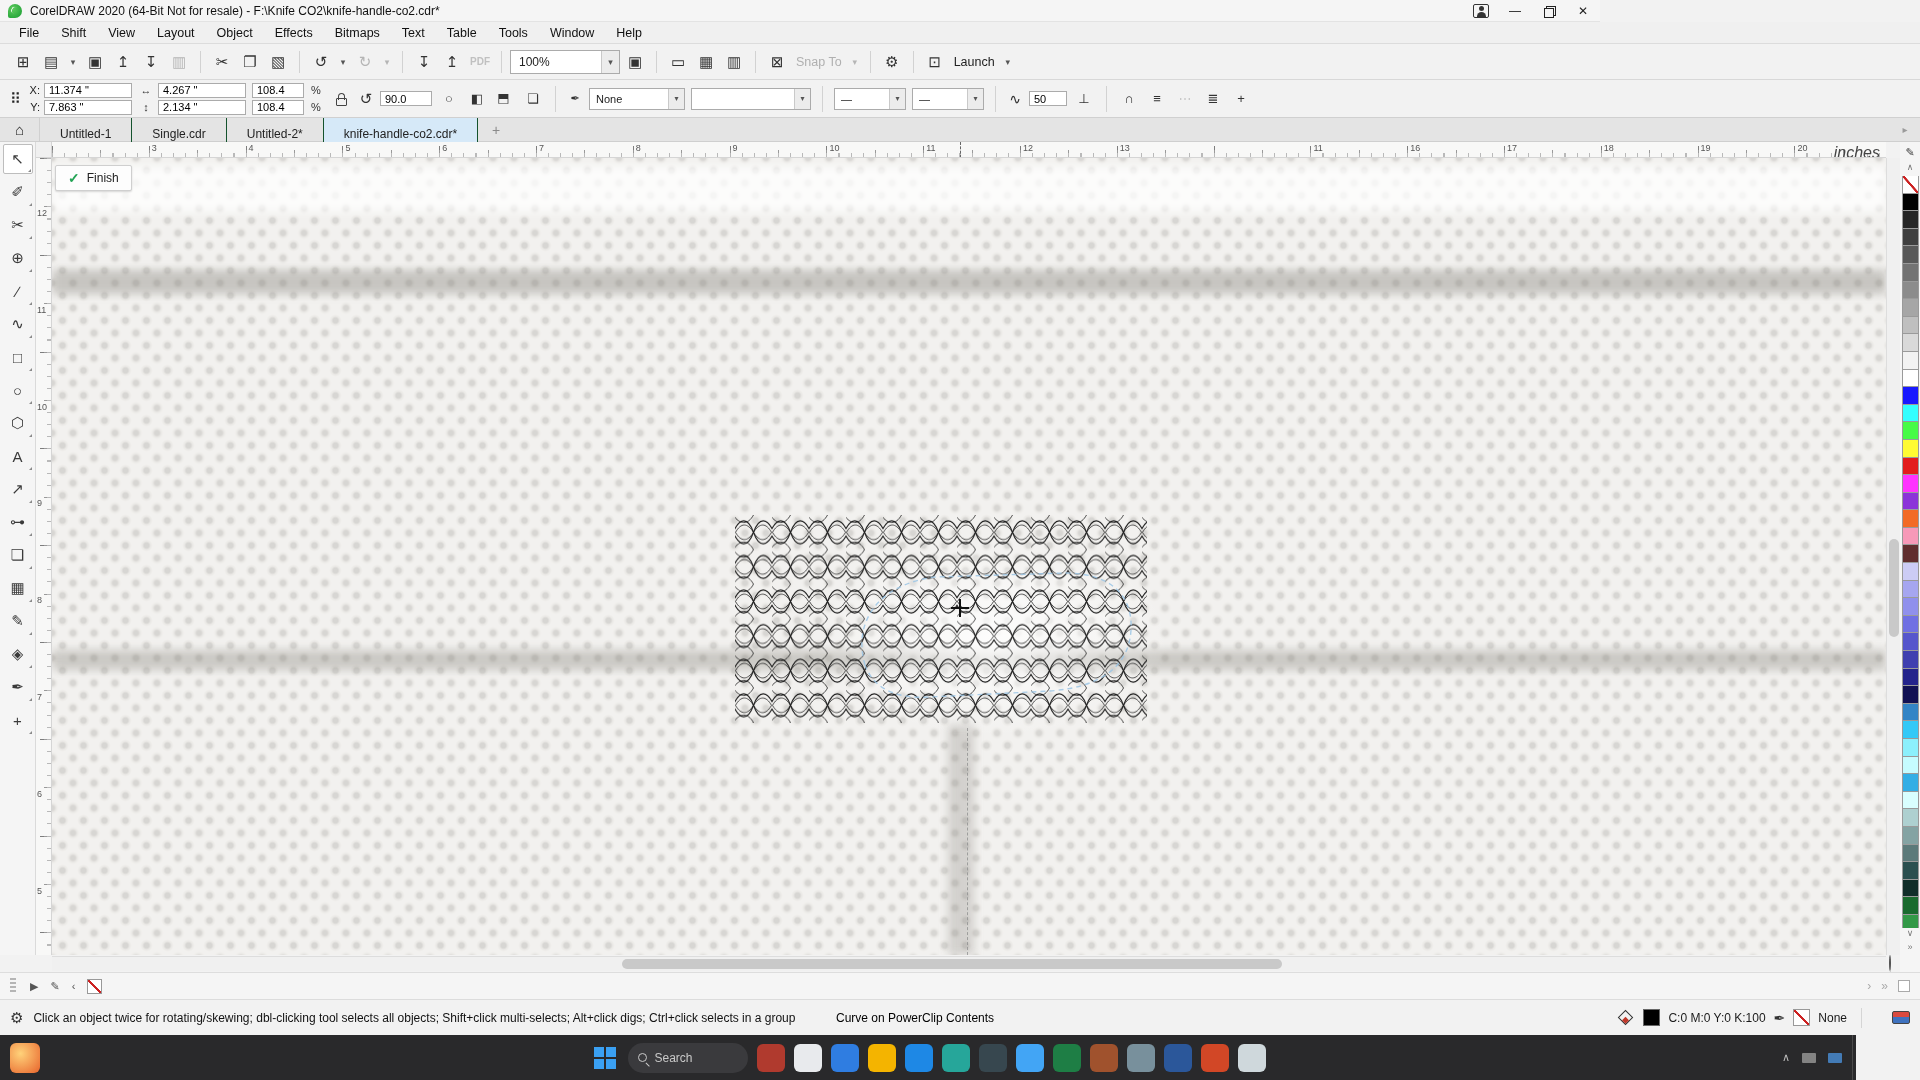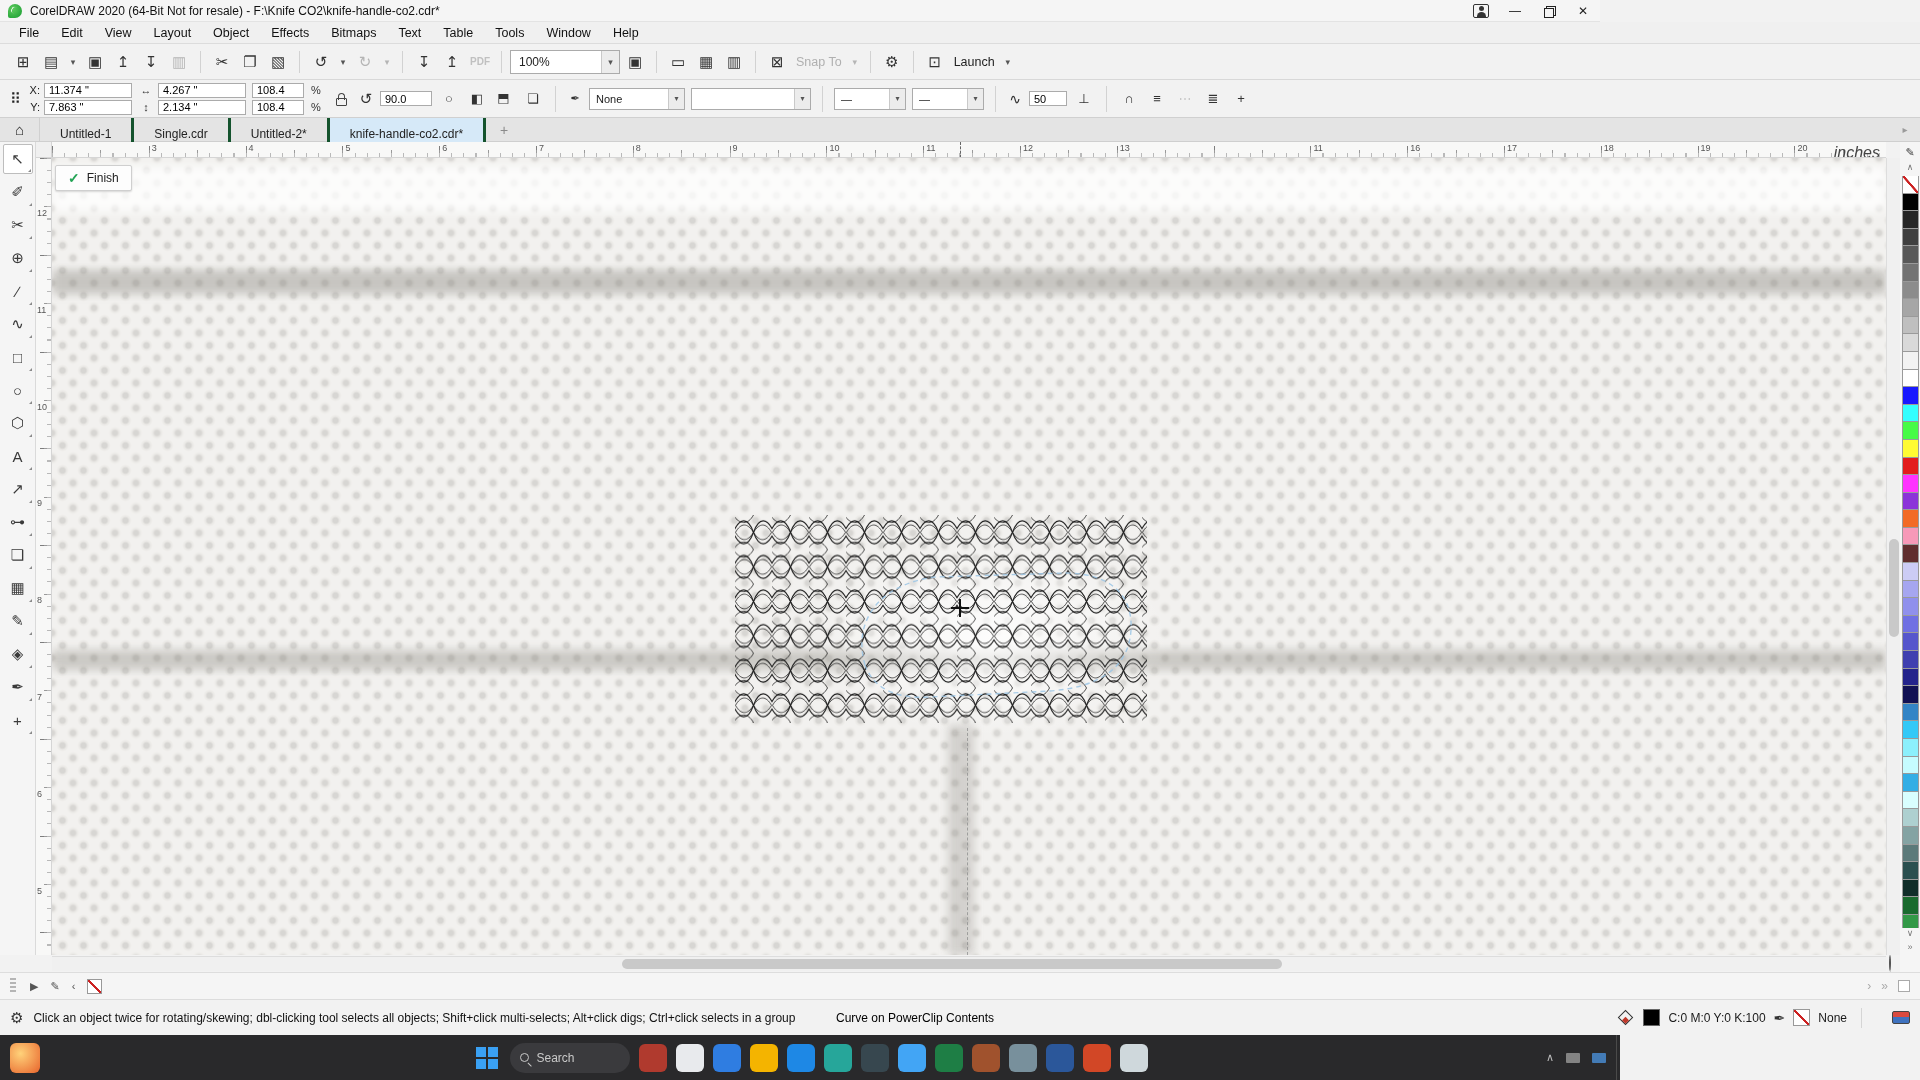--- a/index.html
+++ b/index.html
@@ -51,21 +51,21 @@
   .pb-btn.disabled { color:#bdbdbd; }
   .pb-sep { width:1px; height:26px; background:#d2d2d2; margin:0 5px; }
   .pb-combo { height:22px; background:#fff; border:1px solid #ababab; display:flex; align-items:center; font-size:11px; color:#222; padding-left:6px; }
   .pb-combo .dd { margin-left:auto; width:16px; height:100%; background:#ececec; border-left:1px solid #c9c9c9; display:flex; align-items:center; justify-content:center; font-size:8px; color:#555; }
   .lockicon { width:11px; height:8px; border:1.5px solid #444; border-radius:1px; position:relative; margin-top:6px; }
   .lockicon:before { content:''; position:absolute; left:1px; top:-6px; width:5px; height:6px; border:1.5px solid #444; border-bottom:none; border-radius:4px 4px 0 0; }
 
   
   #tabsrow { position:absolute; left:0; top:118px; width:1920px; height:24px; background:#e4e4e4; border-bottom:1px solid #cfcfcf; display:flex; align-items:stretch; }
   #home-tab { width:40px; display:flex; align-items:center; justify-content:center; font-size:15px; color:#222; border-right:1px solid #d0d0d0; }
-  .doc-tab { padding:16px 20px; display:flex; align-items:center; font-size:12px; color:#222; border-right:3px solid #14532d; position:relative; cursor:default; }
+  .doc-tab { padding:16px 20px; display:flex; align-items:center; font-size:12px; color:#222; border-right:1px solid #14532d; position:relative; cursor:default; }
   .doc-tab.active { background:#d6e9f8; }
   .doc-tab.active:after { content:''; position:absolute; left:0; right:0; bottom:0; height:3px; background:#29abe2; }
   #new-tab-btn { width:36px; display:flex; align-items:center; justify-content:center; color:#8a8a8a; font-size:14px; }
   #tab-scroll { margin-left:auto; width:30px; display:flex; align-items:center; justify-content:center; color:#9a9a9a; font-size:10px; }
 
   
   #hruler { position:absolute; left:52px; top:142px; width:1834px; height:16px; background:
       repeating-linear-gradient(90deg,#b9b9b9 0 1px,transparent 1px 12.1px) left bottom/100% 4px no-repeat,
       repeating-linear-gradient(90deg,#9a9a9a 0 1px,transparent 1px 48.4px) left bottom/100% 7px no-repeat,
       repeating-linear-gradient(90deg,#7d7d7d 0 1px,transparent 1px 96.8px) left bottom/100% 11px no-repeat,#f8f8f7;
@@ -145,21 +145,21 @@
   #status-right { margin-left:auto; display:flex; align-items:center; gap:8px; }
   .filldiamond { width:11px; height:11px; border:1.6px solid #333; transform:rotate(45deg); position:relative; overflow:hidden; margin-right:4px; }
   .filldiamond:after { content:''; position:absolute; right:-4px; bottom:-4px; width:9px; height:9px; background:#c0392b; }
   #fill-swatch { width:17px; height:17px; background:#000; border:1px solid #666; }
   .penicon { font-size:14px; color:#333; }
   .noneswatch { width:17px; height:17px; border:1px solid #999; background:linear-gradient(to top right,#fff 44%,#c22 46% 54%,#fff 56%); }
   #monitor-icon { width:18px; height:13px; border:1.6px solid #444; border-radius:2px; background:linear-gradient(180deg,#d94a3f 0 45%,#3f72bf 45% 100%); margin-left:16px; }
   .st-sep { width:1px; height:20px; background:#d5d5d5; margin:0 6px; }
 
   
-  #taskbar { position:absolute; left:0; top:1035px; width:1620px; height:45px; background:rgba(32,32,34,0.96); display:flex; align-items:center; justify-content:center; gap:9px; }
+  #taskbar { position:absolute; left:0; top:1035px; width:1856px; height:45px; background:rgba(32,32,34,0.96); display:flex; align-items:center; justify-content:center; gap:9px; }
   #weather-widget { position:absolute; left:10px; width:30px; height:30px; border-radius:6px; background:radial-gradient(circle at 35% 35%, #ffd27a, #e8642c); }
   #start-btn { width:28px; height:28px; border-radius:4px; display:grid; grid-template-columns:10px 10px; grid-gap:2px; align-content:center; justify-content:center; }
   #start-btn span { width:10px; height:10px; background:#3aa0f3; }
   #search-pill { width:120px; height:30px; border-radius:15px; background:#3a3a3d; display:flex; align-items:center; gap:8px; padding-left:10px; color:#c9c9c9; font-size:12px; }
   .mag-dark { position:relative; width:9px; height:9px; border:1.4px solid #c9c9c9; border-radius:50%; flex:none; }
   .mag-dark:after { content:''; position:absolute; right:-4px; bottom:-4px; width:5px; height:1.4px; background:#c9c9c9; transform:rotate(45deg); }
   .tb-app { width:28px; height:28px; border-radius:6px; }
   #tray { position:absolute; right:14px; display:flex; align-items:center; gap:12px; color:#bdbdbd; font-size:11px; }
   .tray-ico { width:14px; height:10px; background:#9a9a9a; border-radius:1px; opacity:0.8; }
   #tray-edge { position:absolute; right:0; width:4px; height:45px; border-left:1px solid #4a4a4a; }
@@ -181,21 +181,21 @@
       <div class="winbtn">—</div>
       <div class="winbtn">
           <span id="restore-glyph"></span>
         </div>
       <div class="winbtn">✕</div>
     </div>
   </div>
 
   <div id="menubar">
       <div class="menu-item">File</div>
-      <div class="menu-item">Edit</div>
+      <div class="menu-item">Shift</div>
       <div class="menu-item">View</div>
       <div class="menu-item">Layout</div>
       <div class="menu-item">Object</div>
       <div class="menu-item">Effects</div>
       <div class="menu-item">Bitmaps</div>
       <div class="menu-item">Text</div>
       <div class="menu-item">Table</div>
       <div class="menu-item">Tools</div>
       <div class="menu-item">Window</div>
       <div class="menu-item">Help</div>

